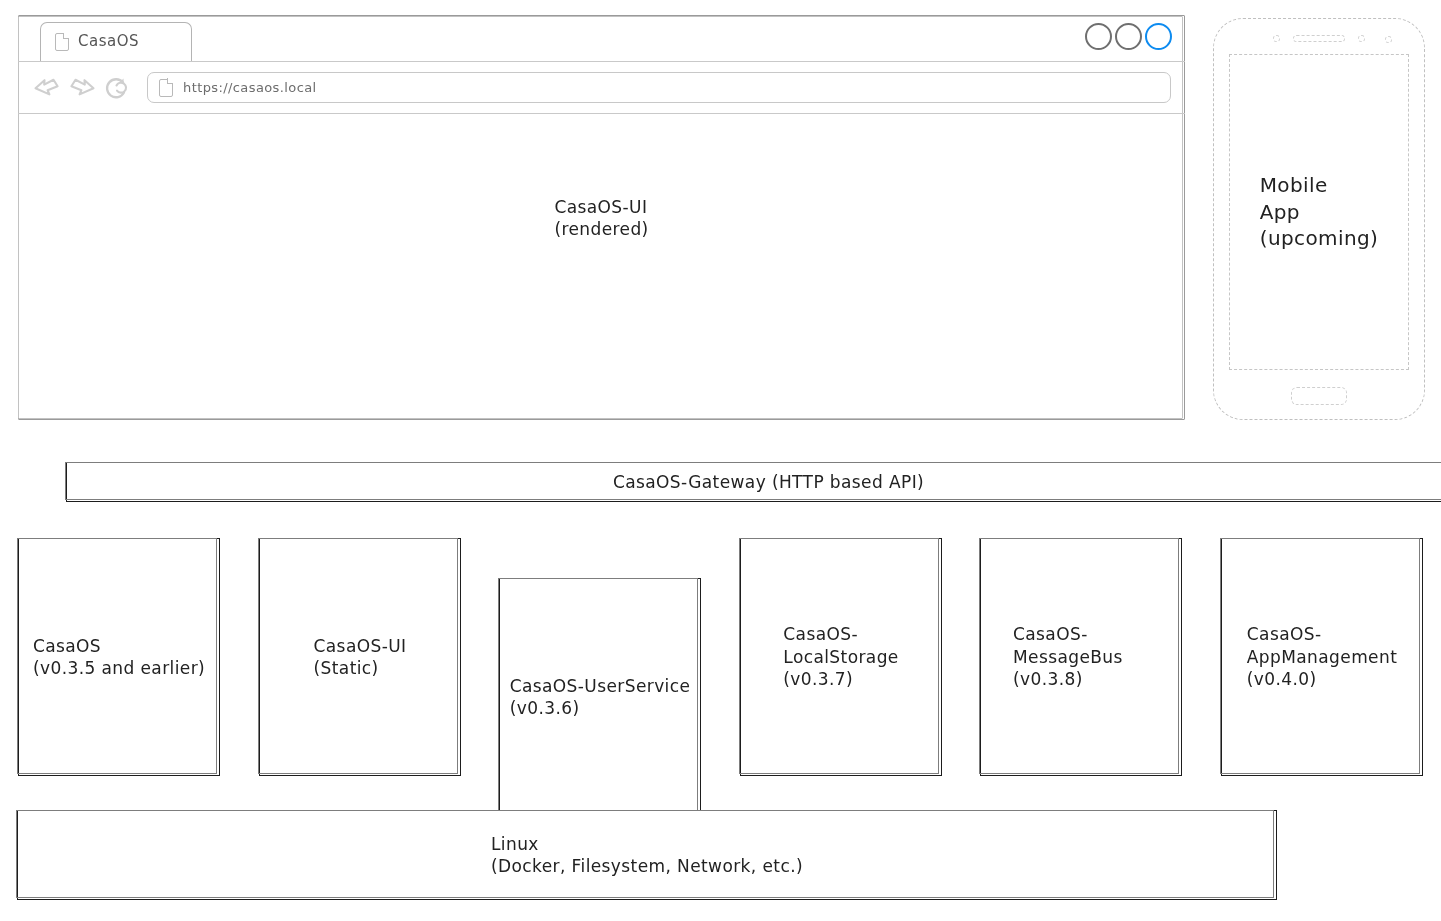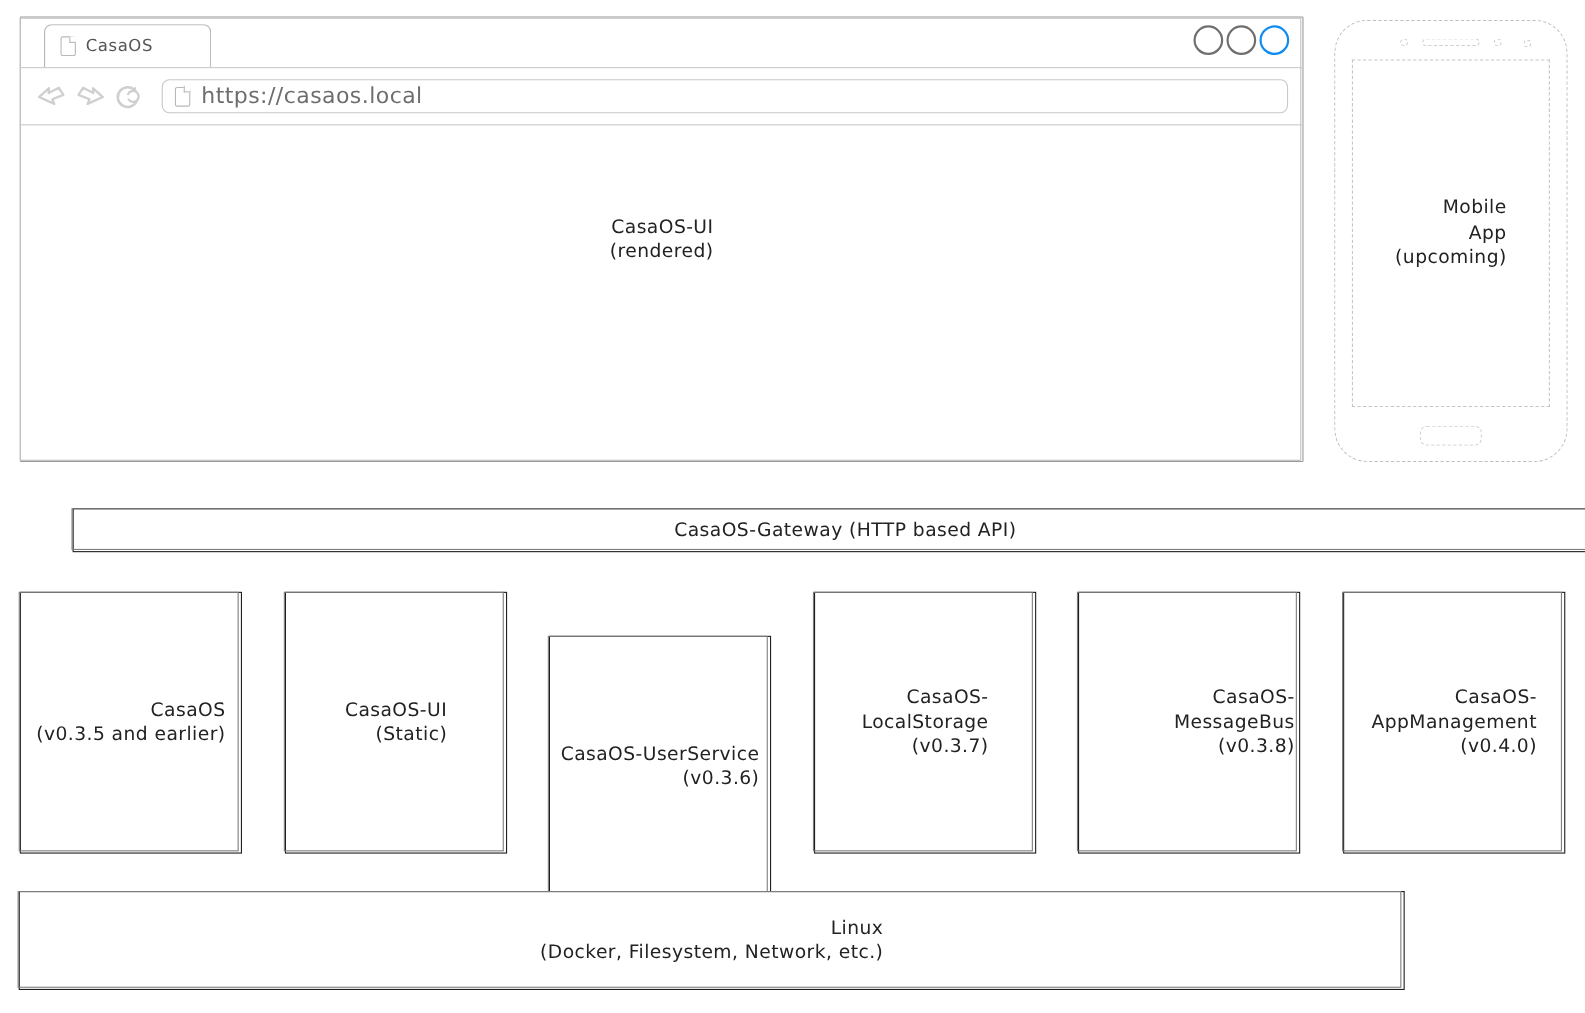--- a/index.html
+++ b/index.html
@@ -13,21 +13,21 @@
     position: relative;
     font-family: "DejaVu Sans", sans-serif;
     color: #1a1a1a;
     overflow: hidden;
   }
 
   
   .sketch-text {
     font-family: "DejaVu Sans", sans-serif;
     letter-spacing: 0.4px;
-    text-align: right;
+    text-align: left;
     line-height: 1.32;
     color: #222222;
   }
 
   
   #browser-window {
     position: absolute;
     left: 18px;
     top: 15px;
     width: 1167px;
@@ -154,21 +154,21 @@
     box-sizing: border-box;
     border: 1.5px solid #c8c8c8;
     border-radius: 7px;
     background: #ffffff;
     display: flex;
     align-items: center;
     gap: 10px;
     padding-left: 11px;
   }
   #url-text {
-    font-size: 20px;
+    font-size: 13px;
     color: #6d6d6d;
     letter-spacing: 0.4px;
   }
 
   
   #browser-viewport {
     position: absolute;
     left: 0;
     top: 98px;
     width: 100%;
@@ -208,21 +208,21 @@
     right: 16px;
     bottom: 50px;
     box-sizing: border-box;
     border: 1.6px dashed #c6c6c6;
     background: #ffffff;
     display: flex;
     align-items: center;
     justify-content: center;
   }
   #phone-screen-label {
-    font-size: 17px;
+    font-size: 20px;
     color: #222222;
   }
   #phone-speaker {
     position: absolute;
     left: 50%;
     top: 17px;
     transform: translateX(-50%);
     width: 52px;
     height: 7px;
     box-sizing: border-box;

